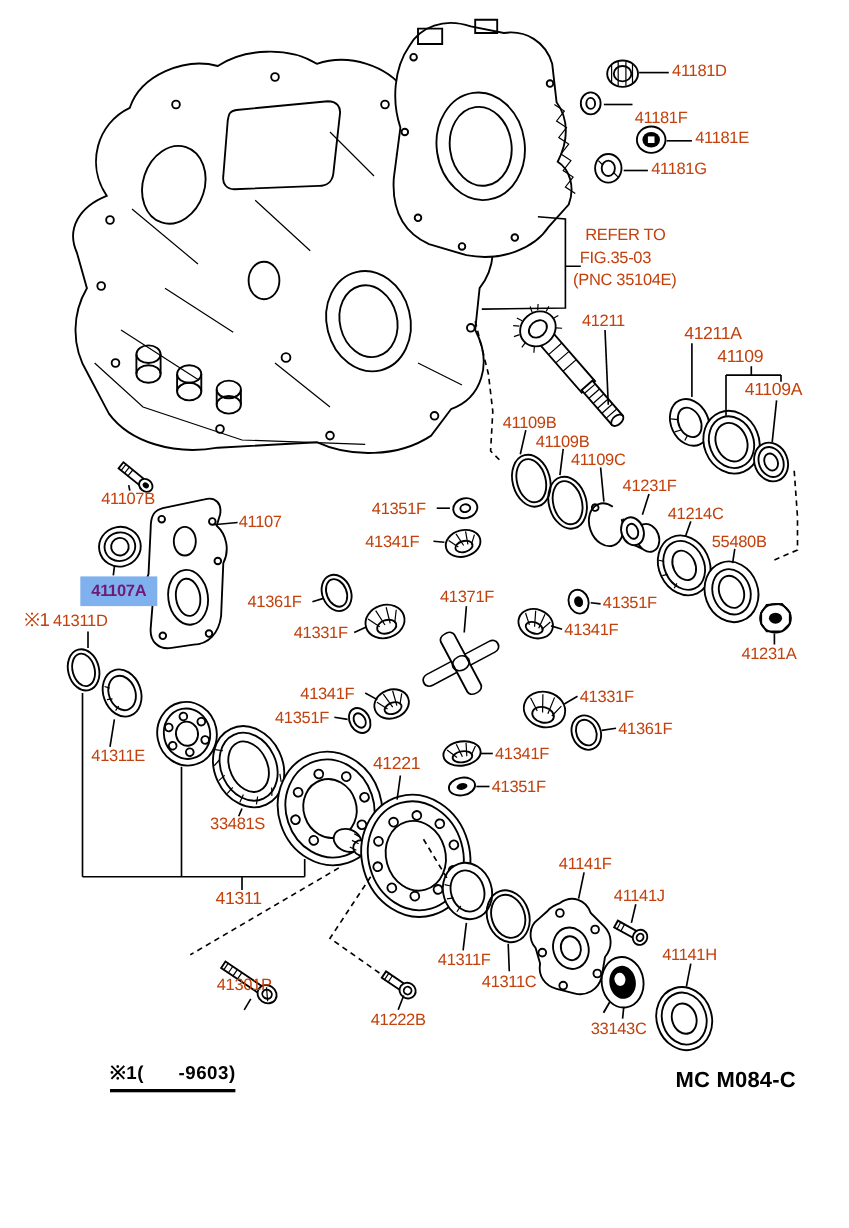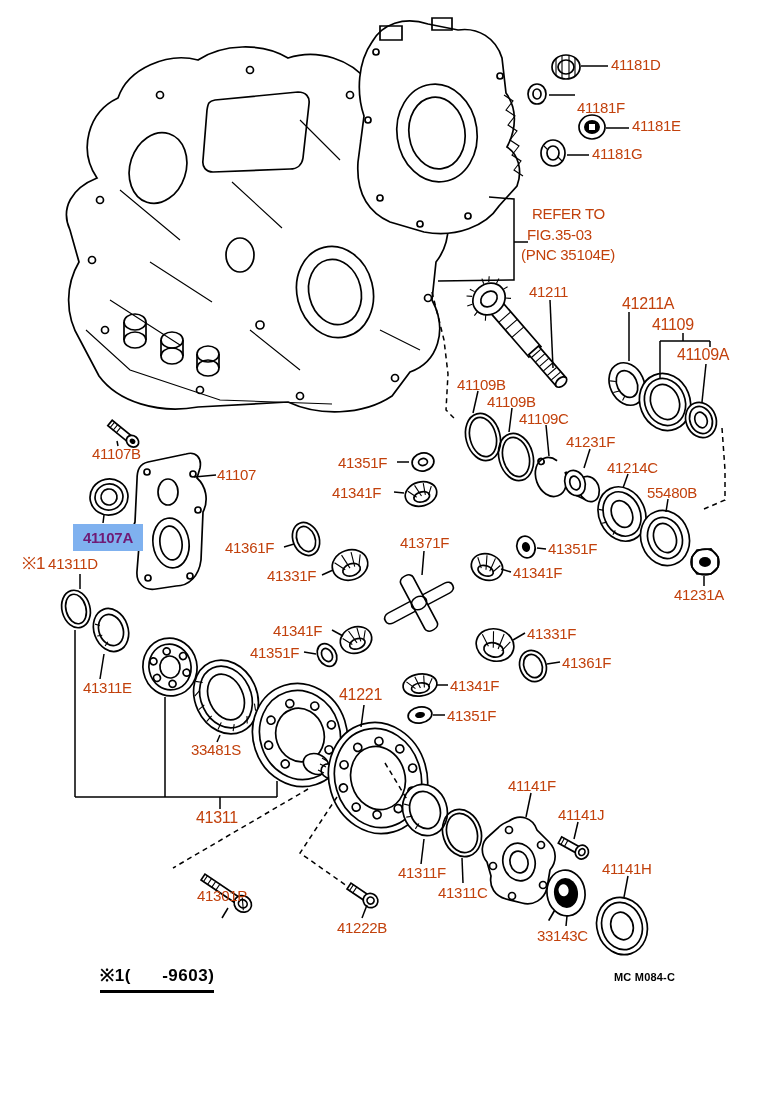--- a/index.html
+++ b/index.html
@@ -8,21 +8,21 @@
   .art{position:absolute;left:0;top:0;}
   .lbl{position:absolute;font-weight:400;font-size:15px;letter-spacing:-0.3px;color:#c2410c;
        white-space:nowrap;line-height:1;}
   .lbl.big{font-size:16px;}
   .hl{position:absolute;left:73px;top:524px;width:70px;height:27px;background:#7fb1ef;
       color:#701a75;font-weight:700;font-size:15px;display:flex;align-items:center;
       justify-content:center;letter-spacing:-0.3px;}
   .star{font-size:17px;margin-right:3px;}
   .footnote{position:absolute;left:72px;top:963px;font-weight:700;font-size:17px;
             white-space:pre;border-bottom:3px solid #000;padding-bottom:4px;letter-spacing:0.5px;margin-left:28px;}
-  .doccode{position:absolute;left:614px;top:971px;font-weight:700;font-size:11px;letter-spacing:0.2px;}
+  .doccode{position:absolute;left:614px;top:971px;font-weight:700;font-size:20px;letter-spacing:0.2px;}
   svg .p{fill:#fff;stroke:#000;stroke-width:1.7;}
   svg .n{fill:none;stroke:#000;stroke-width:1.7;}
   svg .h{fill:none;stroke:#000;stroke-width:1.1;}
   svg .ld{stroke:#000;stroke-width:1.5;fill:none;}
   svg .dash{stroke:#000;stroke-width:1.5;fill:none;stroke-dasharray:5 4;}
   svg .blk{fill:#000;stroke:none;}
 </style>
 </head>
 <body>
 

